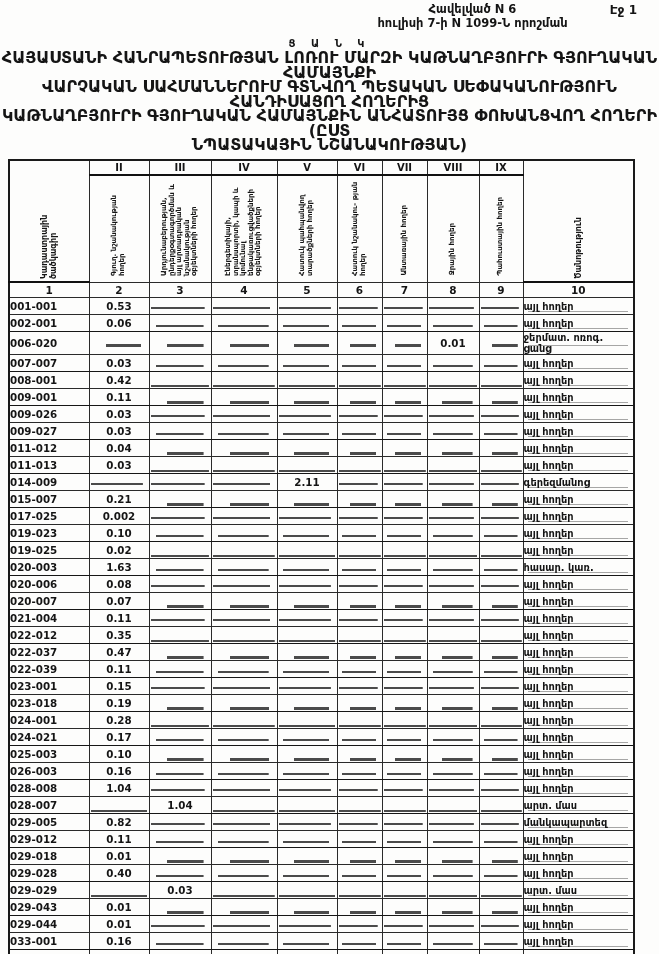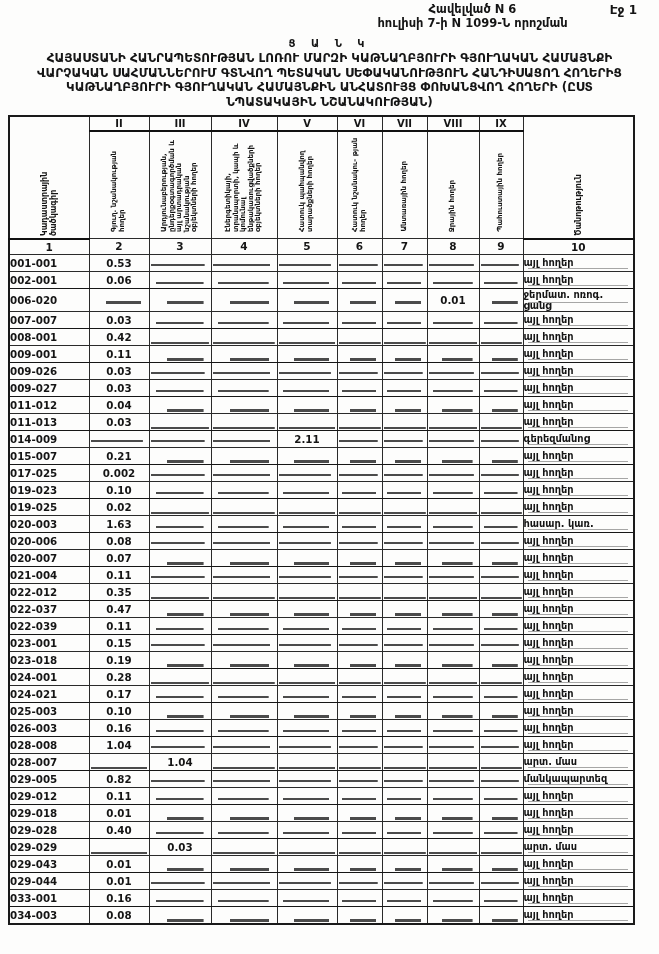--- a/index.html
+++ b/index.html
@@ -4,21 +4,21 @@
 <style>
   html,body{margin:0;padding:0;}
   body{
     width:659px;height:954px;position:relative;background:#fdfdfc;
     font-family:"DejaVu Sans",sans-serif;color:#151515;overflow:hidden;
     -webkit-font-smoothing:none;
   }
   .page-label{position:absolute;top:3px;right:22px;font-size:12px;font-weight:bold;padding-left:44px;}
   .appendix{margin:2px 0 0 295px;width:355px;text-align:center;font-size:11.5px;font-weight:bold;line-height:14px;}
   .doc-title{margin-top:8px;text-align:center;font-size:10px;font-weight:bold;letter-spacing:6px;}
-  .subtitle{text-align:center;font-size:12px;font-weight:bold;line-height:14.5px;margin-top:2px;}
+  .subtitle{text-align:center;font-size:16px;font-weight:bold;line-height:14.5px;margin-top:2px;}
   table.land{border-collapse:collapse;margin:6px 0 0 8px;table-layout:fixed;width:625px;border-radius:23px;}
   table.land th,table.land td{border:1px solid #2a2a2a;padding:0;overflow:hidden;}
   table.land{border:2px solid #1a1a1a;}
   tr.roman-row th{height:13px;font-size:10px;font-weight:bold;text-align:center;border-bottom:2px solid #111;}
   tr.label-row th{height:104px;vertical-align:bottom;padding-bottom:2px;}
   th.head-span{vertical-align:bottom;padding-bottom:2px;}
   tr.num-row th{height:14px;font-size:10.5px;font-weight:bold;text-align:center;border-top:1.5px solid #222;}
   .vert{
     writing-mode:vertical-rl;transform:rotate(180deg);display:inline-block;
     font-size:7px;line-height:7.6px;font-weight:bold;max-height:100px;text-align:left;

